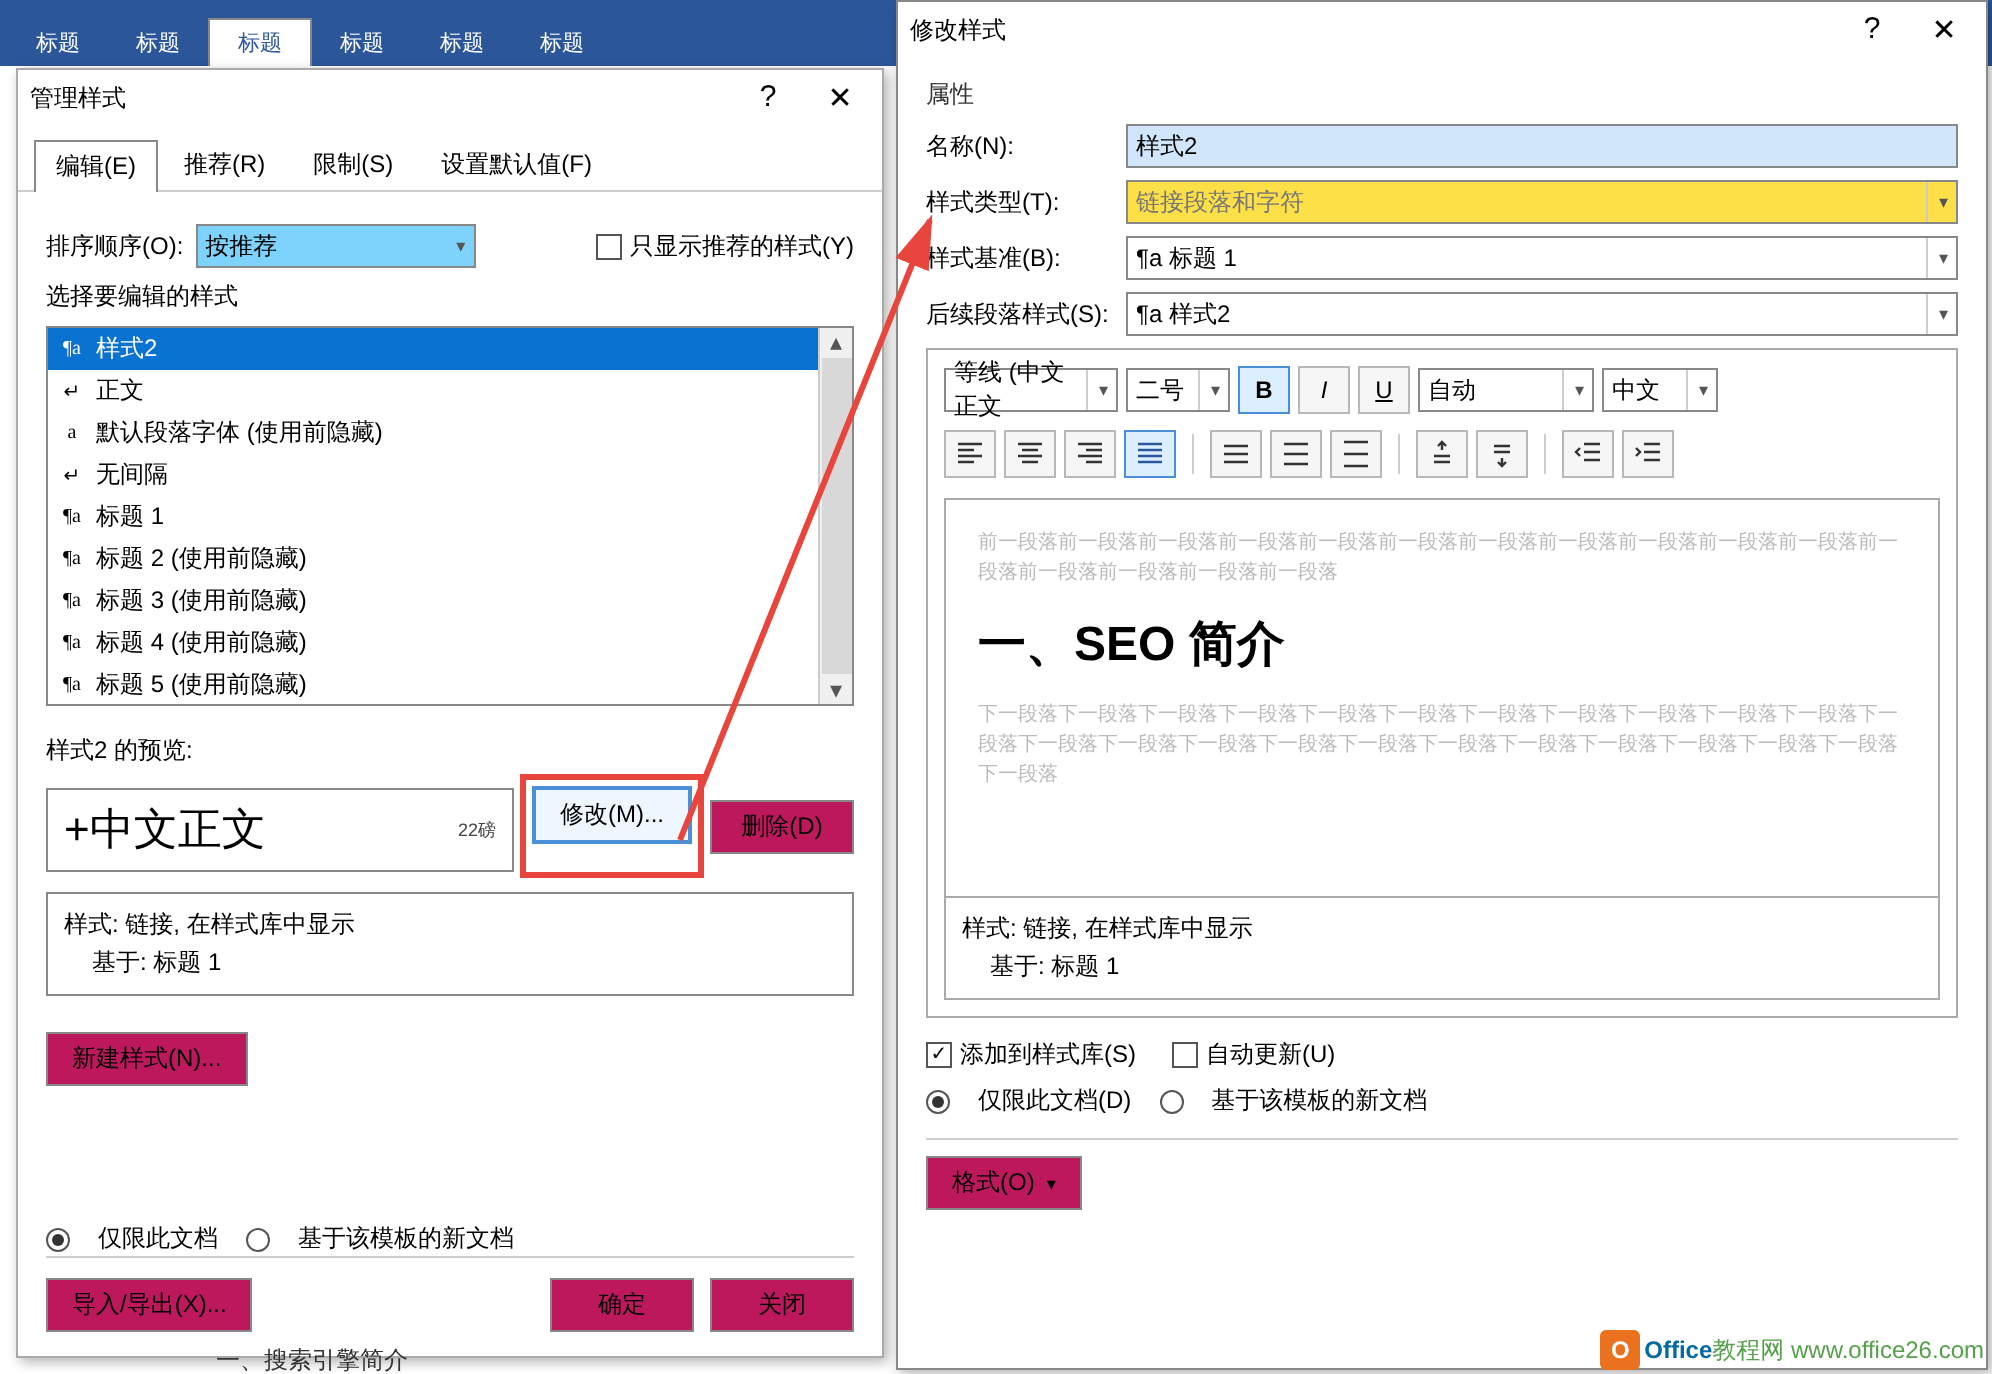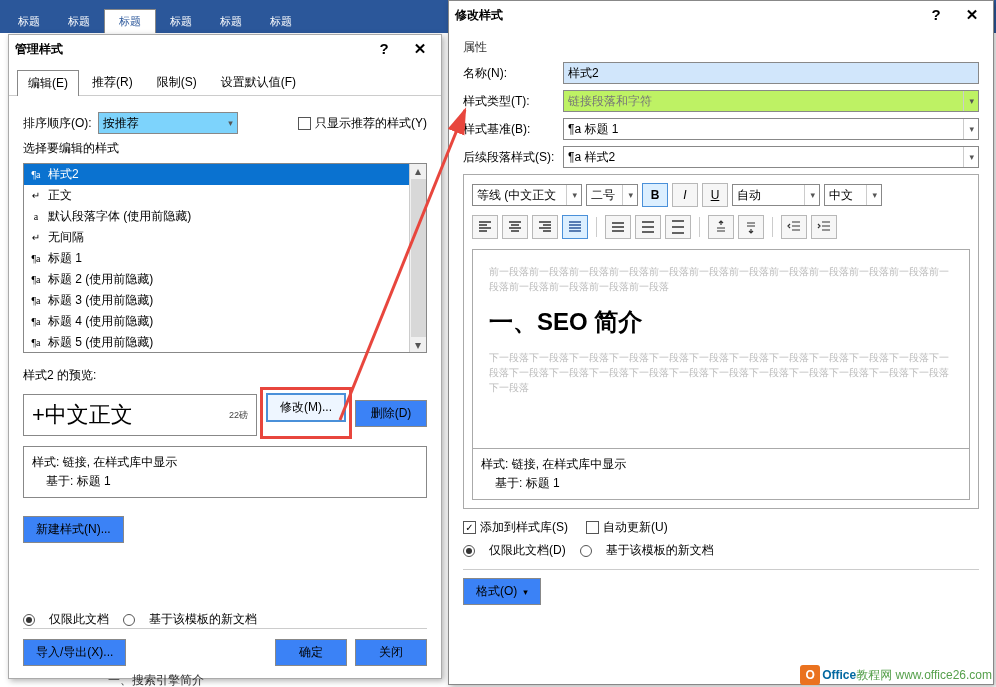--- a/index.html
+++ b/index.html
@@ -4,21 +4,21 @@
 <style>
 * { box-sizing: border-box; font-family: "Microsoft YaHei", SimSun, sans-serif; font-size: 12px; }
 body { margin: 0; width: 996px; height: 687px; background: #fff; position: relative; overflow: hidden; }
 .ribbon { height: 33px; background: #2B579A; display: flex; align-items: flex-end; padding: 0 4px; }
 .ribbon-tab { padding: 4px 14px; color: #fff; font-size: 11px; }
 .ribbon-tab.active { background: #fff; color: #2B579A; border: 1px solid #888; border-bottom: none; }
 
 .mgr-dialog { position: absolute; left: 8px; top: 34px; width: 434px; height: 645px; background: #fff; border: 1px solid #aaa; box-shadow: 2px 2px 6px rgba(0,0,0,.3); }
 .mod-dialog { position: absolute; left: 448px; top: 0; width: 546px; height: 685px; background: #fff; border: 1px solid #888; box-shadow: 2px 2px 6px rgba(0,0,0,.3); }
 
-.titlebar { height: 28px; display: flex; align-items: center; padding: 0 6px; justify-content: space-between; font-weight: bold; }
+.titlebar { height: 28px; display: flex; align-items: center; padding: 0 6px; justify-content: space-between; }
 .titlebar .t { font-size: 12px; }
 .titlebar .btns { display: flex; gap: 6px; }
 .titlebar .btn { width: 30px; text-align: center; font-size: 15px; cursor: default; }
 
 .tabs { display: flex; padding: 6px 8px 0 8px; border-bottom: 1px solid #ccc; gap: 2px; }
 .tab { padding: 4px 10px; border: 1px solid transparent; border-bottom: none; }
 .tab.active { border-color: #888; background: #fff; position: relative; top: 1px; }
 
 .mgr-body { padding: 10px 14px; }
 .row { display: flex; align-items: center; margin: 6px 0; }
@@ -33,21 +33,21 @@
 .listbox .item.selected { background: #0A72D0; color: #fff; }
 .listbox .pfx { font-family: serif; font-size: 10px; width: 16px; text-align: center; }
 .listbox .scroll { position: absolute; right: 0; top: 0; width: 17px; height: 100%; background: #f0f0f0; border-left: 1px solid #ccc; display:flex; flex-direction:column; justify-content:space-between; align-items:center; font-size:9px; color:#555; }
 .listbox .scroll .mid { flex:1; background:#d8d8d8; margin:1px; width:15px; }
 
 .preview-box { border: 1px solid #888; height: 42px; display: flex; align-items: center; justify-content: space-between; padding: 0 8px; margin-top: 4px; }
 .preview-box .txt { font-size: 22px; }
 .preview-box .sz { font-size: 9px; color: #444; }
 
 .btn-row { display: flex; gap: 6px; margin-top: 6px; }
-.pushbtn { border: 1px solid #888; background: #3b82f6; padding: 4px 12px; min-width: 72px; text-align: center; }
+.pushbtn { border: 1px solid #888; background: #be185d; padding: 4px 12px; min-width: 72px; text-align: center; }
 .pushbtn.wide { min-width: 86px; }
 .highlight-red { outline: 3px solid #E8463D; outline-offset: 0; }
 .highlight-blue { border: 2px solid #4A90D9; background: #eef6ff; }
 
 .desc-box { border: 1px solid #888; padding: 6px 8px; margin-top: 10px; line-height: 1.6; }
 
 .bottom-area { position: absolute; left:0; right:0; bottom:0; padding: 8px 14px 12px 14px; }
 .radio-row { display: flex; gap: 14px; align-items: center; margin: 0 0; }
 .radio { display:inline-flex; align-items:center; gap:14px; }
 .radio .dot { width:12px; height:12px; border:1px solid #555; border-radius:50%; display:inline-flex; align-items:center; justify-content:center; }
@@ -58,21 +58,21 @@
 
 
 .mod-body { padding: 4px 14px 10px 14px; }
 .section-title { font-size: 12px; margin: 6px 0; color:#333; }
 .prop-row { display:flex; align-items:center; margin: 6px 0; }
 .prop-row .plbl { width: 100px; }
 .prop-row .pval { flex: 1; }
 .inputlike { border: 1px solid #888; height: 22px; padding: 0 4px; display:flex; align-items:center; background:#fff; }
 .inputlike.sel { background: #D1E6FB; }
 .selectlike { border:1px solid #888; height:22px; display:flex; align-items:center; justify-content:space-between; padding:0 4px; background:#fff; }
-.selectlike.disabled { background:#bef264; color:#777; }
+.selectlike.disabled { background:#fde047; color:#777; }
 .selectlike .arrow { font-size:9px; color:#555; border-left:1px solid #ccc; padding-left:5px; height:100%; display:flex; align-items:center; }
 
 .fmt-outer { border:1px solid #aaa; padding:8px; margin-top:4px; }
 .toolbar { display:flex; gap:4px; align-items:center; flex-wrap:wrap; }
 .toolbar .sep { width:1px; height:20px; background:#ccc; margin:0 4px; }
 .tbtn { width:26px; height:24px; border:1px solid #b8b8b8; display:inline-flex; align-items:center; justify-content:center; background:#f6f6f6; font-size:12px; }
 .tbtn.active { border-color:#4A90D9; background:#dcefff; }
 .tbtn svg { width:14px; height:14px; }
 
 .sample { border:1px solid #aaa; margin-top:10px; padding: 14px 16px; height: 200px; overflow:hidden; }
@@ -263,21 +263,21 @@
       <div class="pval">
           <div class="selectlike">
             <span>¶a 样式2</span>
             <span class="arrow">▾</span>
           </div>
         </div>
     </div>
 
     <div class="fmt-outer">
       <div class="toolbar">
-        <div class="selectlike" style="width:110px">
+        <div class="selectlike" style="width:87px">
             <span>等线 (中文正文</span>
             <span class="arrow">▾</span>
           </div>
         <div class="selectlike" style="width:52px">
             <span>二号</span>
             <span class="arrow">▾</span>
           </div>
         <div class="tbtn active">
             <b>B</b>
           </div>

